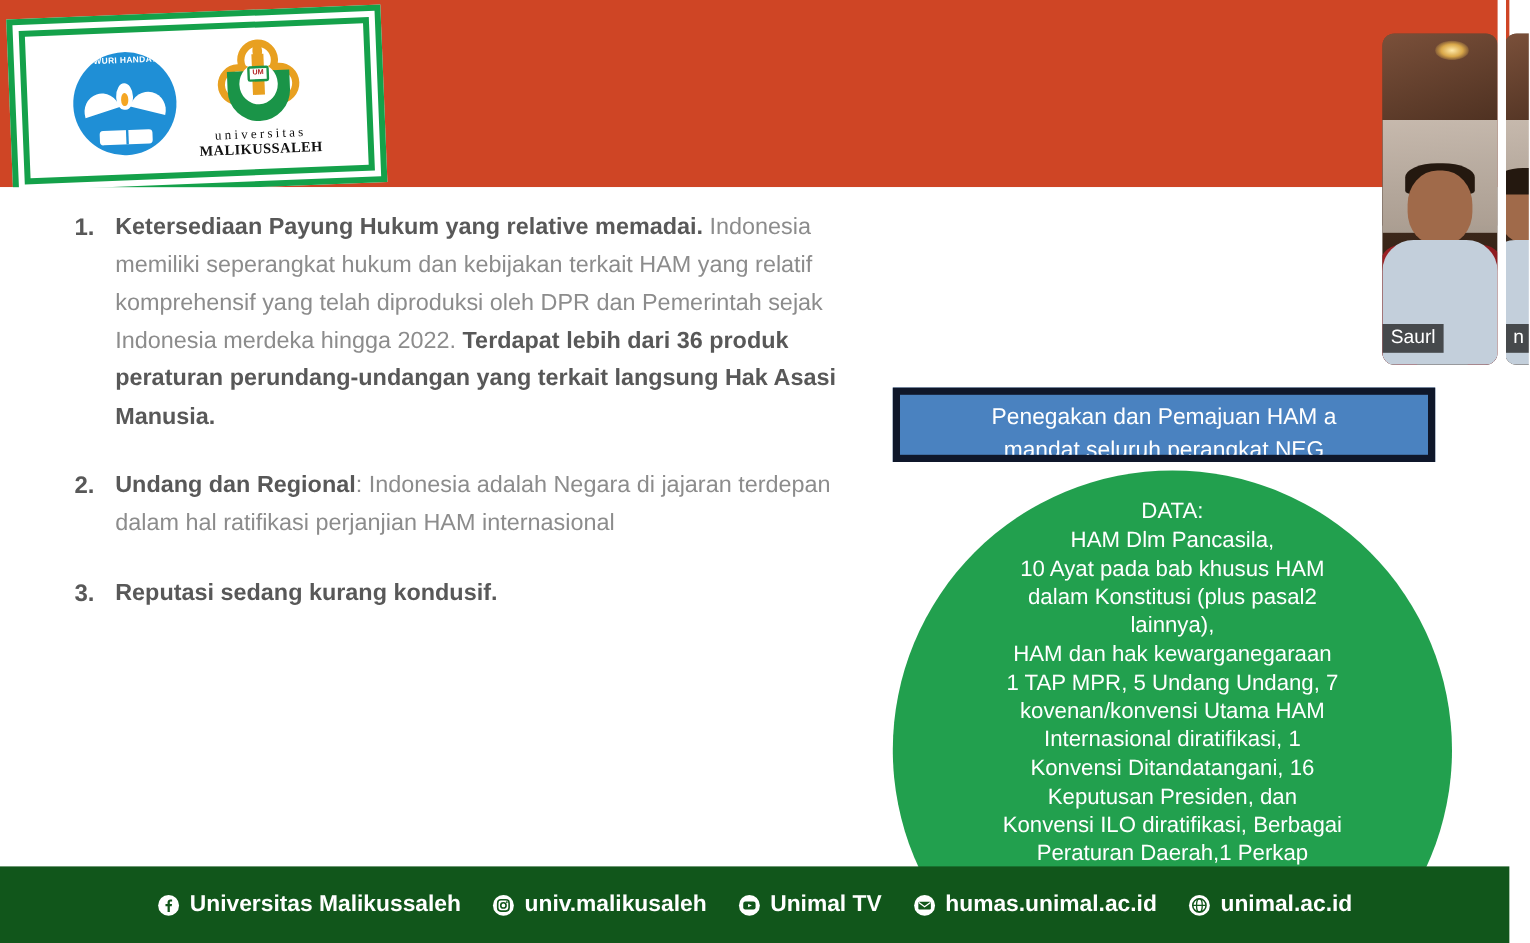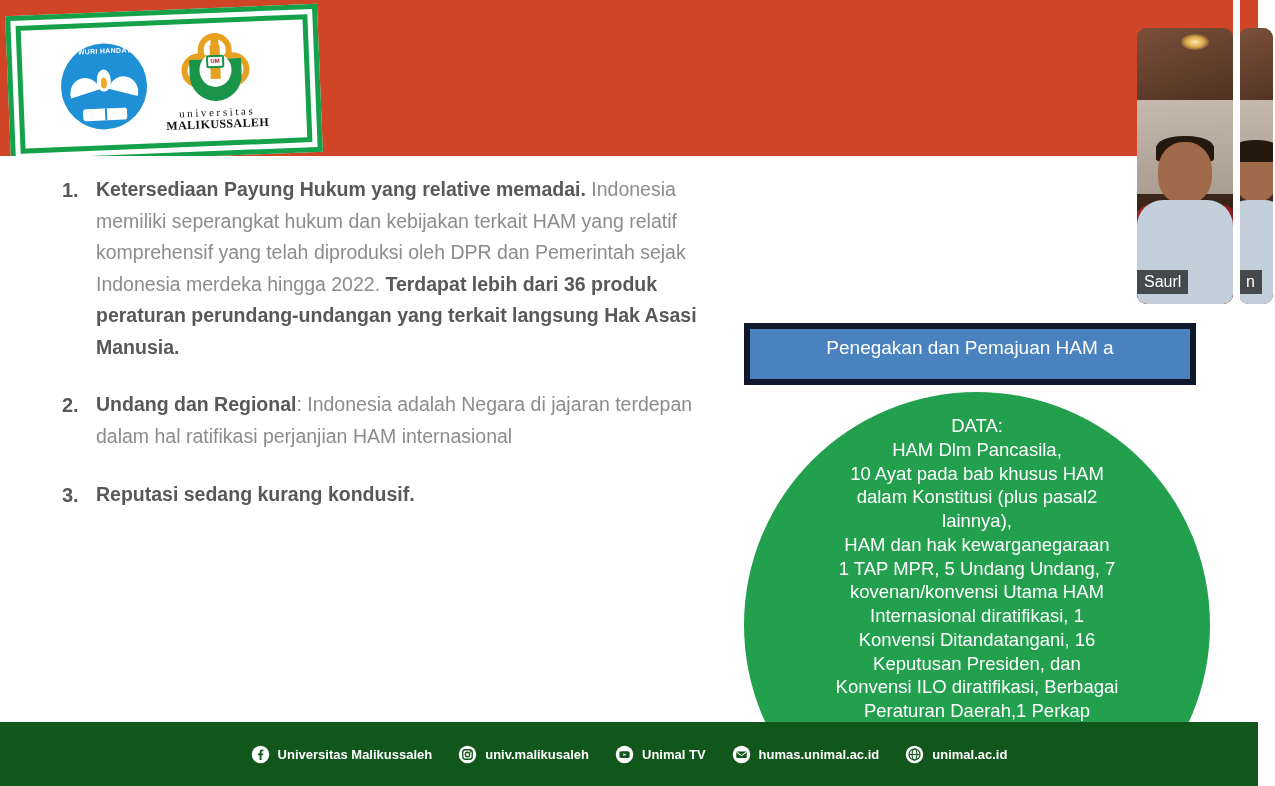--- a/index.html
+++ b/index.html
@@ -119,25 +119,25 @@
     font-size:18.5px;line-height:1.285;padding-top:22px;box-sizing:border-box;
   }
   .green-circle .ln{display:block;white-space:nowrap;}
   .green-circle .hl{color:#cc0000;font-weight:bold;}
 
   
   .footer{
     position:absolute;left:0;top:722px;width:1258px;height:64px;background:#11561b;
     display:flex;align-items:center;justify-content:center;gap:26px;
   }
-  .foot-item{display:flex;align-items:center;gap:8px;color:#ffffff;font-size:13px;font-weight:bold;white-space:nowrap;}
+  .foot-item{display:flex;align-items:center;gap:8px;color:#ffffff;font-size:19px;font-weight:bold;white-space:nowrap;}
   .fi{width:19px;height:19px;flex:0 0 19px;display:block;}
 
   
-  .cam-strip{position:absolute;right:16px;top:0;width:120px;height:786px;}
+  .cam-strip{position:absolute;right:1px;top:0;width:120px;height:786px;}
   .cam{
     position:absolute;overflow:hidden;border-radius:10px;
     background:linear-gradient(170deg,#6b4630 0%,#4d3222 34%,#3a2619 60%,#2b1c12 100%);
   }
   .cam-a{right:26px;top:28px;width:96px;height:276px;}
   .cam-b{right:-14px;top:28px;width:34px;height:276px;}
   .cam .lamp{
     position:absolute;left:46%;top:6px;width:28px;height:16px;border-radius:50%;
     background:radial-gradient(ellipse at center,#ffe9a8 0%,#d9a84a 45%,rgba(120,80,30,0) 78%);
   }
@@ -237,20 +237,21 @@
           <div class="num">3.</div>
           <div class="txt">
             <b>Reputasi sedang kurang kondusif.</b>
           </div>
         </div>
 
       </div>
 
       <div class="blue-banner">
         <span>Penegakan dan Pemajuan HAM a</span>
+        <span>mandat seluruh perangkat NEG</span>
       </div>
 
       <div class="green-circle">
         <span class="ln">DATA:</span>
         <span class="ln">HAM Dlm Pancasila,</span>
         <span class="ln">10 Ayat pada bab khusus HAM</span>
         <span class="ln">dalam Konstitusi (plus pasal2</span>
         <span class="ln">lainnya),</span>
         <span class="ln">HAM dan hak kewarganegaraan</span>
         <span class="ln">1 TAP MPR, 5 Undang Undang, 7</span>

